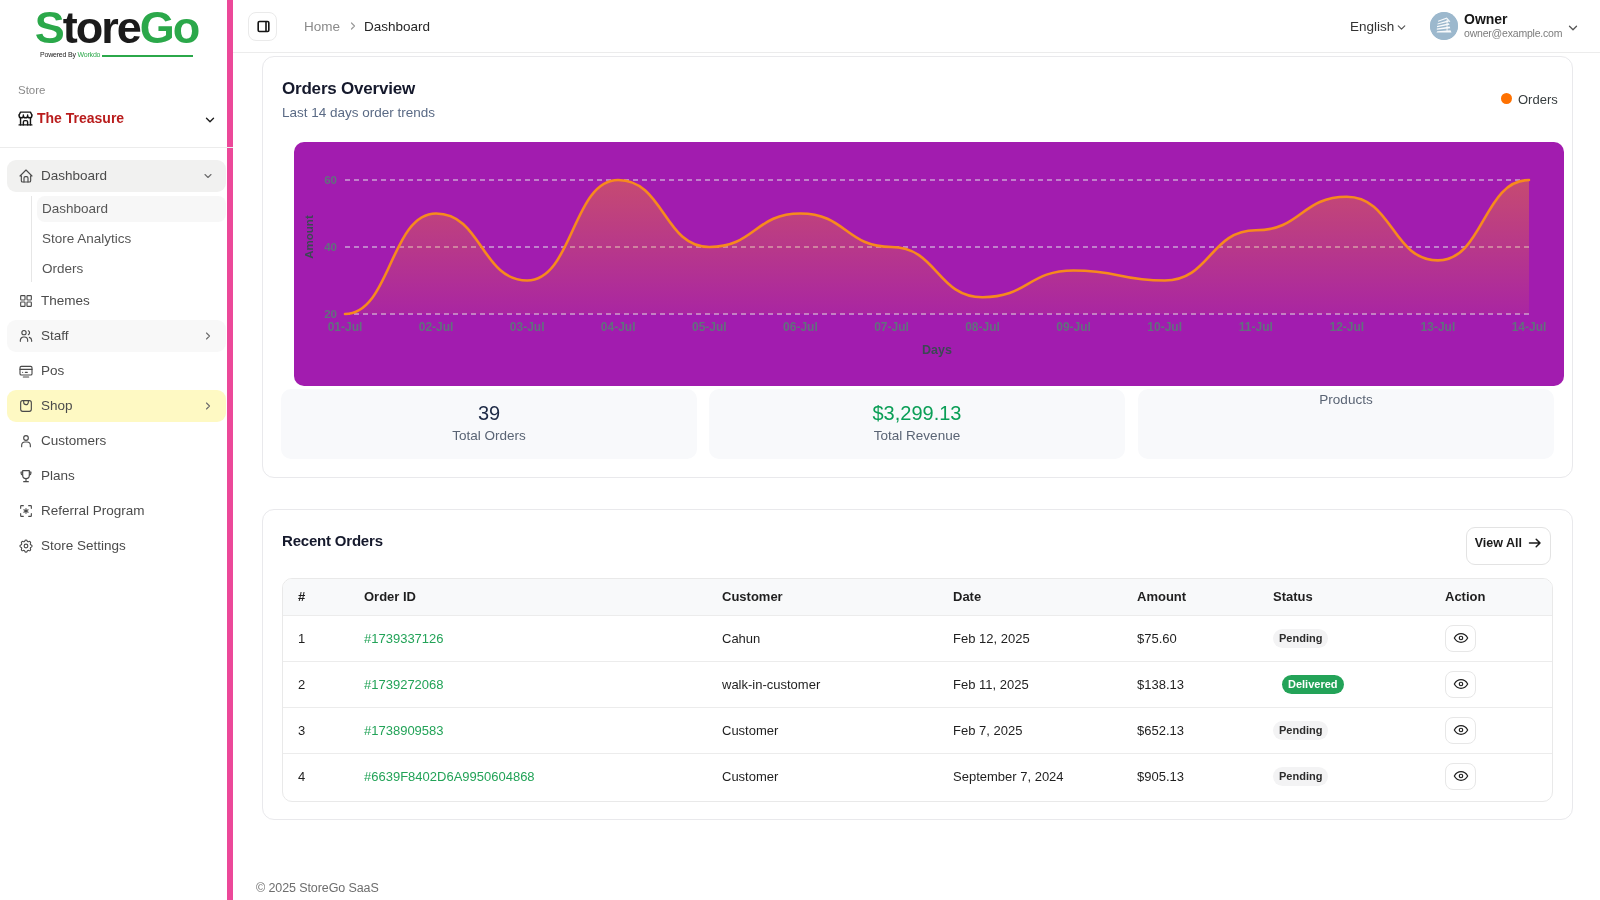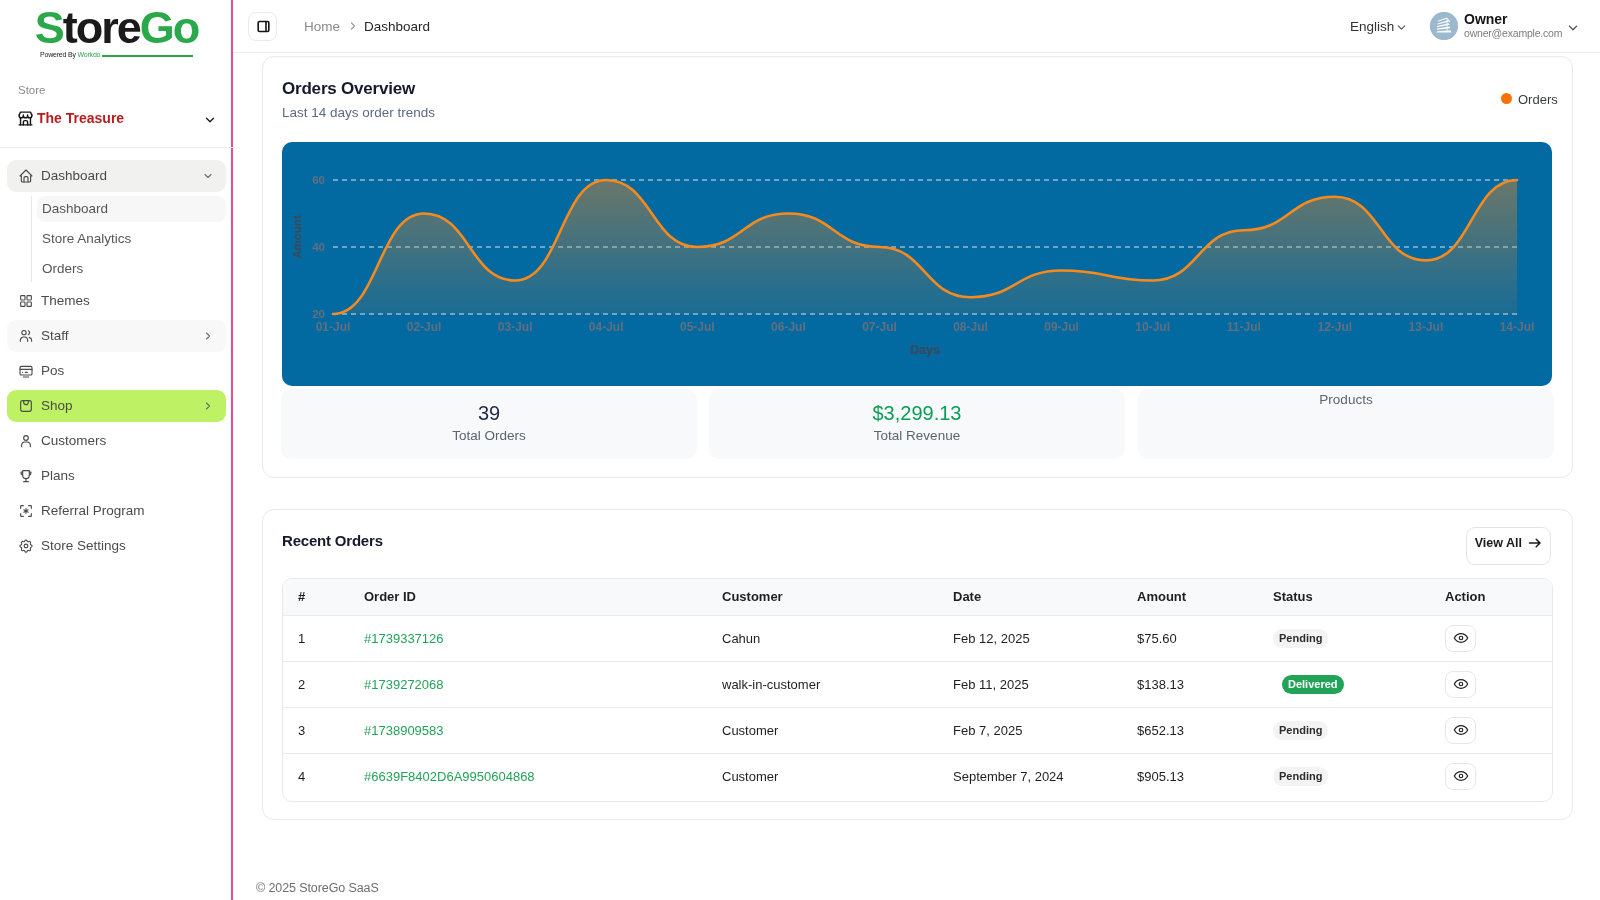--- a/index.html
+++ b/index.html
@@ -1,19 +1,19 @@
 <!DOCTYPE html>
 <html><head>
 <meta charset="utf-8">
 <style>
 * { margin:0; padding:0; box-sizing:border-box; }
 html,body { width:1600px; height:900px; overflow:hidden; font-family:"Liberation Sans",sans-serif; background:#fff; }
 .abs { position:absolute; }
 
-#sidebar { position:absolute; left:0; top:0; width:233px; height:900px; background:#fff; border-right:2px solid #ec4899; z-index:5; }
+#sidebar { position:absolute; left:0; top:0; width:233px; height:900px; background:#fff; border-right:6px solid #ec4899; z-index:5; }
 #logo { position:absolute; left:0; top:5px; width:233px; text-align:center; }
 #logo .big { font-size:45px; font-weight:bold; letter-spacing:-2px; line-height:45px; }
 #logo .g { color:#2ba84a; }
 #logo .k { color:#1b1b1b; }
 #logoline { position:absolute; left:40px; top:51px; width:153px; font-size:7px; letter-spacing:-0.2px; color:#222; text-align:left; }
 #logoline .g { color:#2ba84a; }
 #logoline .ln { position:absolute; left:62px; top:4px; width:91px; height:1.5px; background:#2ba84a; }
 .storelbl { position:absolute; left:18px; top:84px; font-size:11.5px; color:#8a8a8a; }
 .treasure { position:absolute; left:0; top:104px; width:233px; height:30px; }
 .treasure .txt { position:absolute; left:37px; top:6px; font-size:14px; font-weight:bold; color:#b91c1c; }
@@ -33,21 +33,21 @@
 #lang { position:absolute; left:1117px; top:19px; font-size:13.5px; color:#333; }
 #avatar { position:absolute; left:1197px; top:12px; width:28px; height:28px; border-radius:50%; background:#9cb8cd; overflow:hidden; }
 #uname { position:absolute; left:1231px; top:11px; font-size:14px; font-weight:bold; color:#161616; }
 #umail { position:absolute; left:1231px; top:27px; font-size:10.5px; letter-spacing:-0.2px; color:#7c7c7c; }
 
 #content { position:absolute; left:233px; top:53px; width:1367px; height:847px; background:#fff; }
 .card { position:absolute; left:29px; width:1311px; background:#fff; border:1px solid #e9e9ec; border-radius:12px; }
 #card1 { top:3px; height:422px; }
 #card2 { top:456px; height:311px; }
 .cardtitle { font-size:17px; font-weight:bold; color:#15192c; letter-spacing:-0.2px; }
-.chartbox { position:absolute; left:19px; top:85px; width:1270px; height:244px; background:#0369a1; border-radius:10px; }
+.chartbox { position:absolute; left:31px; top:85px; width:1270px; height:244px; background:#a21caf; border-radius:10px; }
 .statbox { position:absolute; top:332px; width:416px; height:70px; background:#f8f9fb; border-radius:10px; text-align:center; }
 .statbox .num { margin-top:13px; font-size:20px; font-weight:normal; }
 .statbox .lbl { margin-top:3px; font-size:13.5px; color:#5a6474; }
 
 #tbl { position:absolute; left:19px; top:68px; width:1271px; height:224px; border:1px solid #e9e9e9; border-radius:10px; overflow:hidden; }
 #tbl table { width:100%; border-collapse:collapse; table-layout:fixed; font-size:13px; }
 #tbl thead td { background:#f8f9fa; height:36px; font-weight:bold; color:#1f1f1f; padding:0 0 0 15px; }
 #tbl tbody td { height:46px; border-top:1px solid #ececec; padding:0 0 0 15px; color:#1f1f1f; }
 #tbl tbody td.oid { color:#23a358; }
 .pill { display:inline-block; padding:3.5px 6px; border-radius:20px; font-size:11px; font-weight:bold; background:#f3f3f4; color:#2c2c2c; }
@@ -117,21 +117,21 @@
     </div>
     <div class="navitem" style="top:355px">
       <svg class="ic" viewBox="0 0 24 24" fill="none" stroke="#4a4a4a" stroke-width="1.7" stroke-linecap="round" stroke-linejoin="round">
           <rect x="3" y="5" width="18" height="13" rx="2"></rect>
           <path d="M3 9.5h18"></path>
           <path d="M7 14h.01M11 14h3"></path>
           <path d="M8 21h8"></path>
         </svg>
       <span class="lb">Pos</span>
     </div>
-    <div class="navitem" style="top:390px;background:#bef264">
+    <div class="navitem" style="top:390px;background:#fef9c3">
       <svg class="ic" viewBox="0 0 24 24" fill="none" stroke="#4a4a4a" stroke-width="1.7" stroke-linecap="round" stroke-linejoin="round">
           <rect x="4" y="4" width="16" height="16" rx="3"></rect>
           <path d="M8.5 4.5v2a3.5 3.5 0 0 0 7 0v-2"></path>
         </svg>
       <span class="lb">Shop</span>
       <svg class="chev" width="12" height="12" viewBox="0 0 24 24" fill="none" stroke="#6b6b6b" stroke-width="2.2" stroke-linecap="round" stroke-linejoin="round">
           <path d="M9 6l6 6-6 6"></path>
         </svg>
     </div>
     <div class="navitem" style="top:425px">

